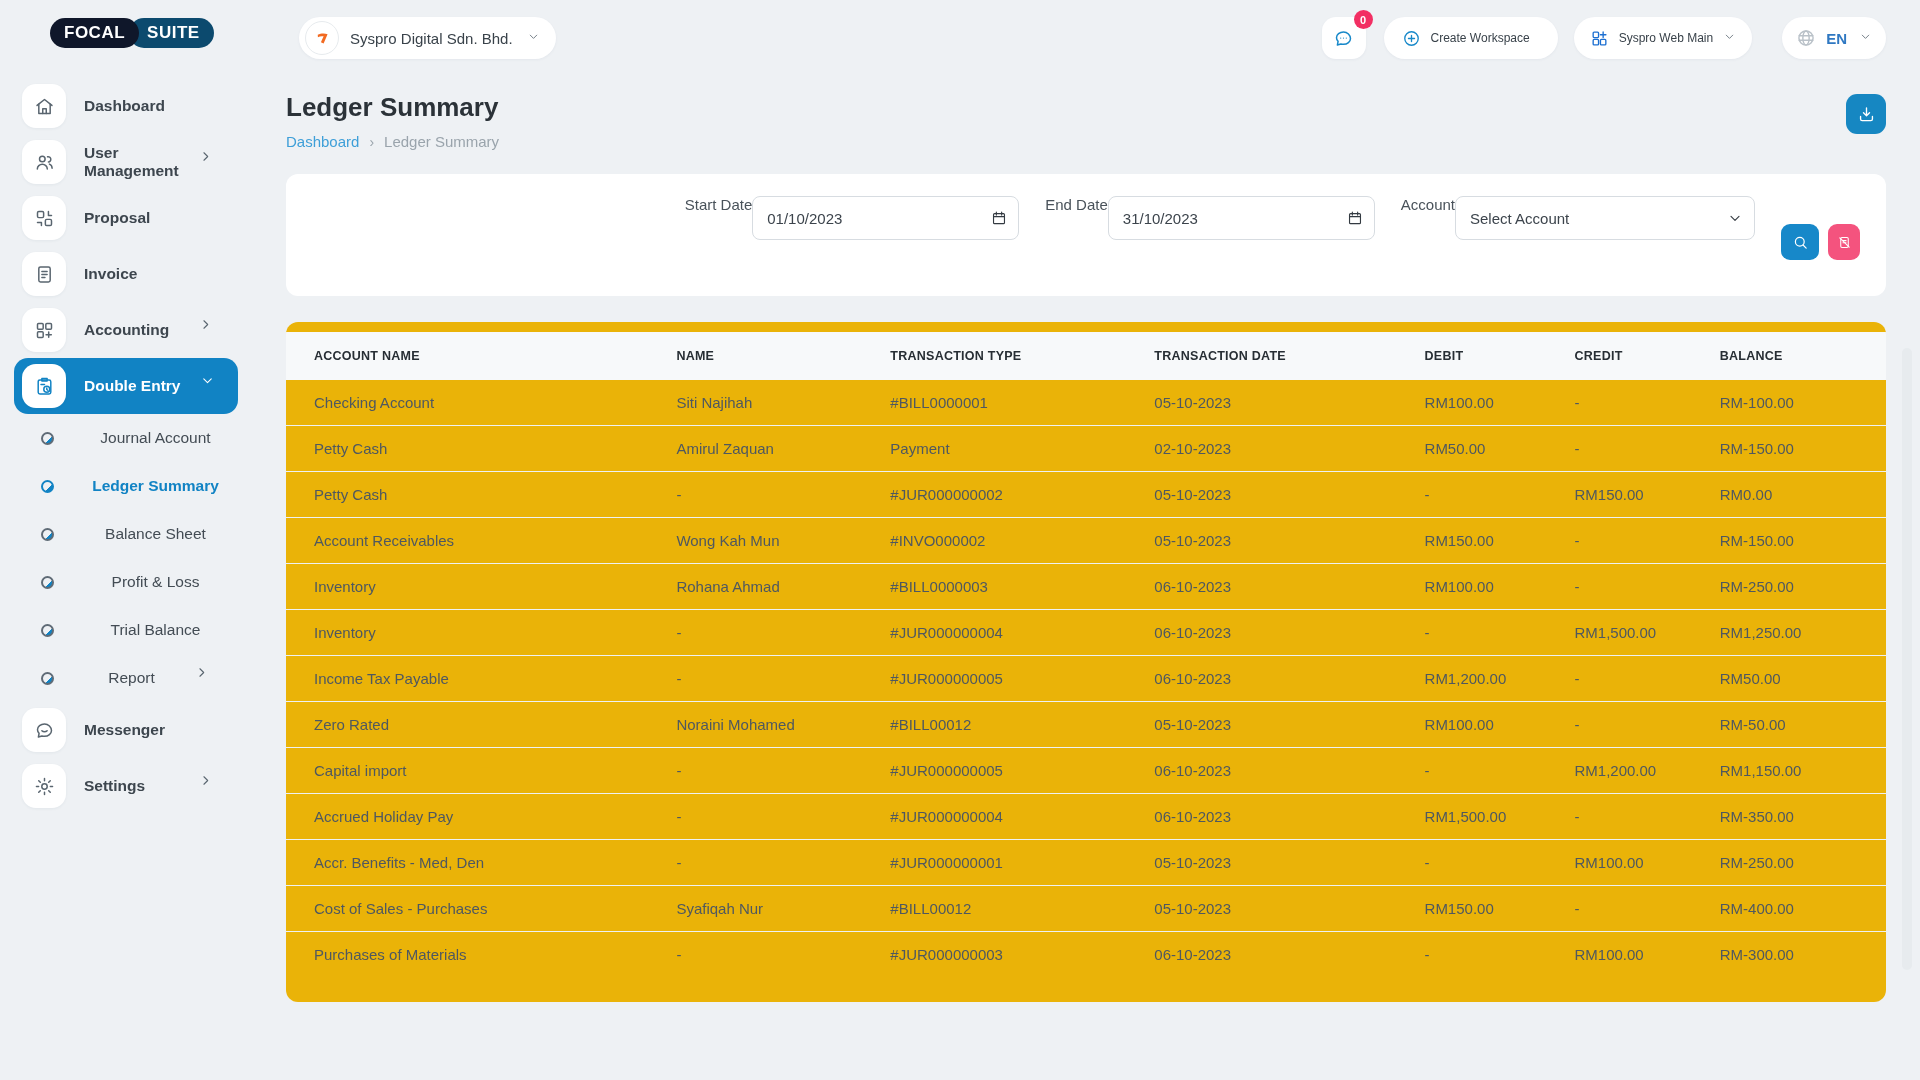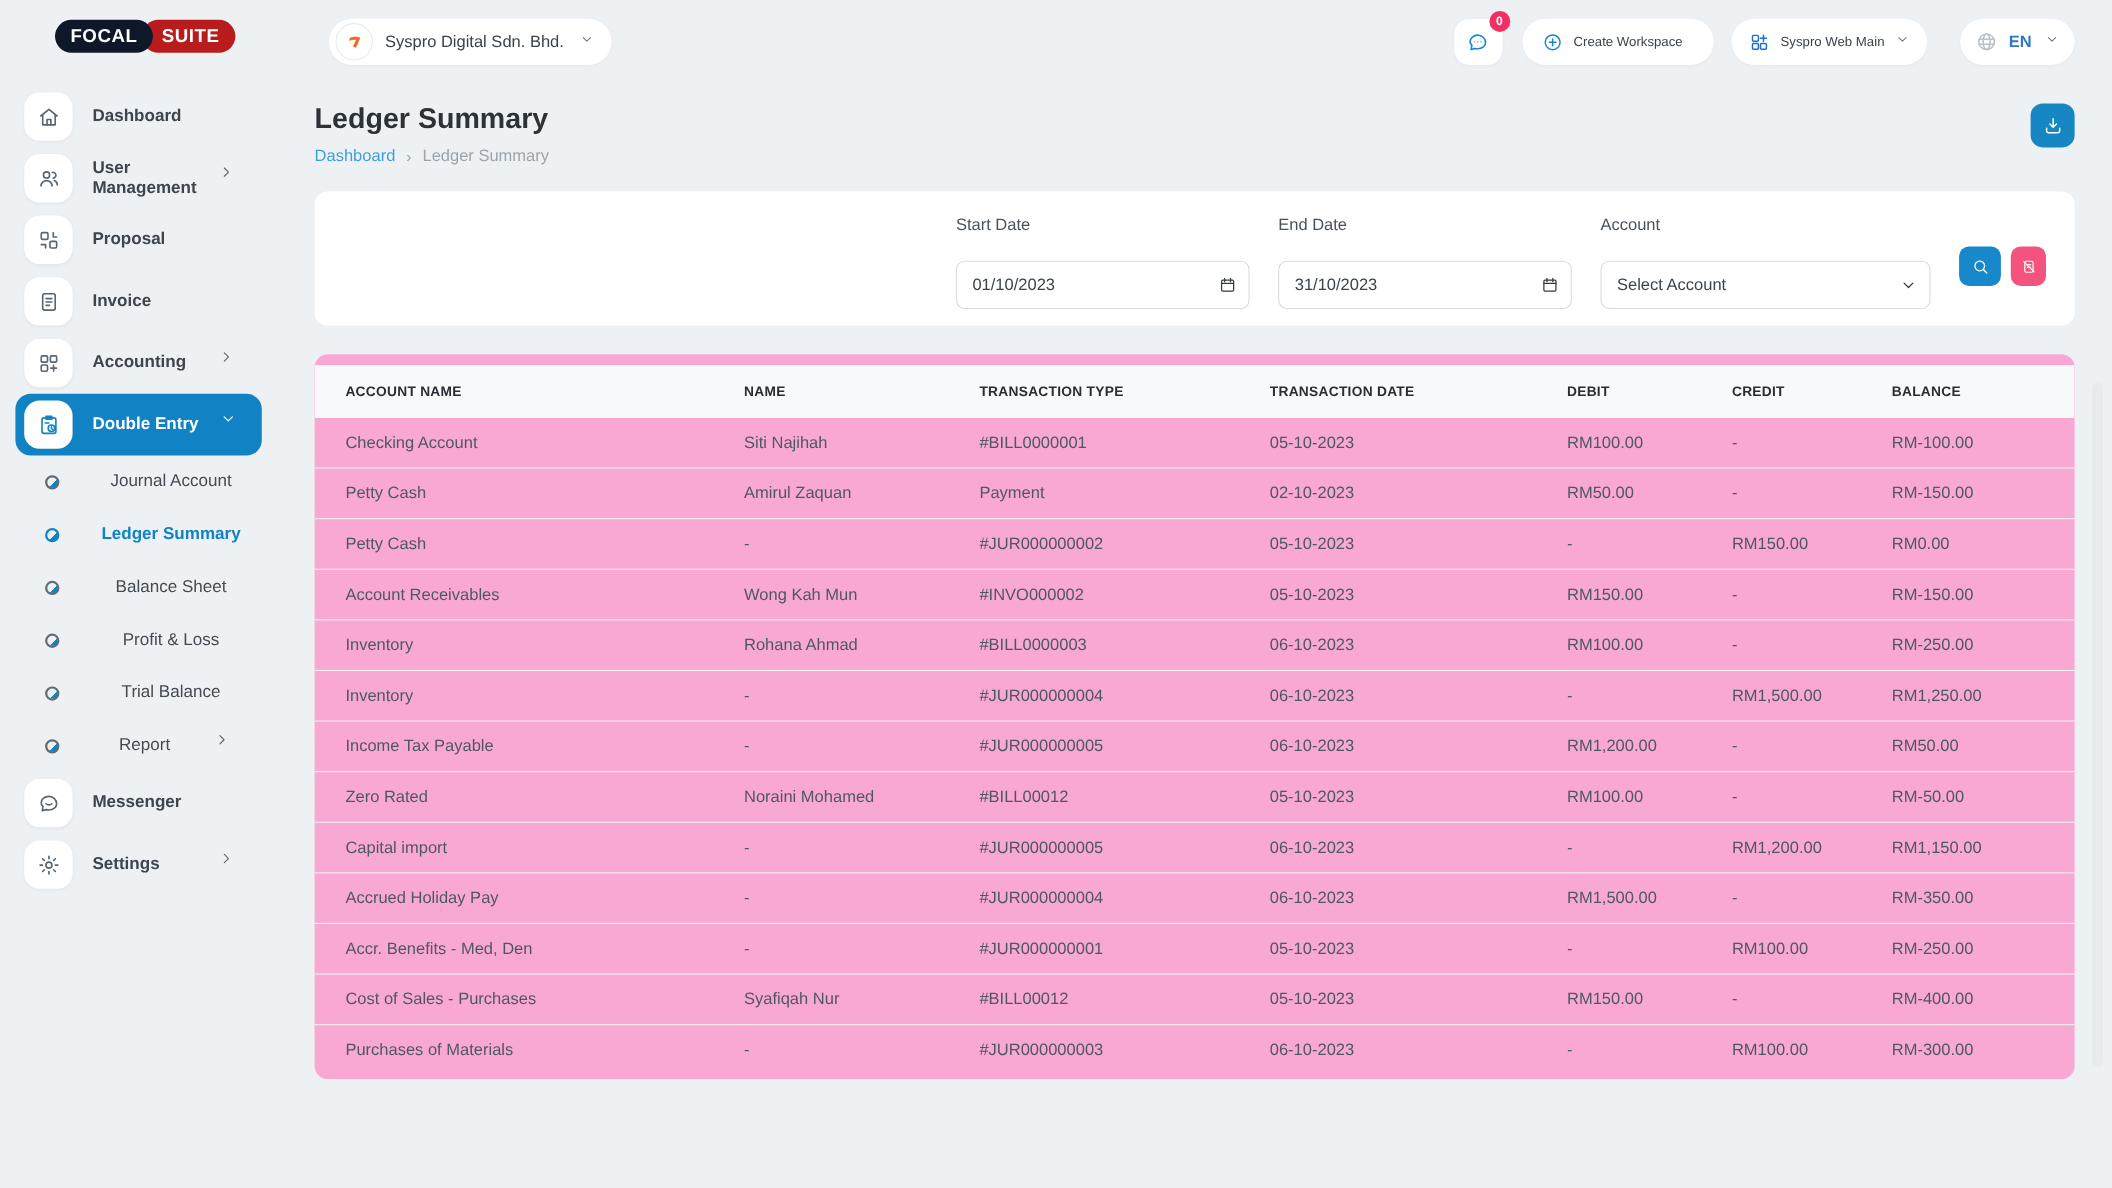--- a/index.html
+++ b/index.html
@@ -13,21 +13,21 @@
   .app{display:flex;width:1920px;height:1080px;}
 
   
   .sidebar{width:242px;flex:0 0 242px;padding-top:14px;}
   .logo{display:flex;align-items:center;margin:4px 0 30px 50px;cursor:pointer;}
   .logo-focal,.logo-suite{
     font-weight:bold;font-size:17px;letter-spacing:.5px;color:#fff;
     padding:5px 14px;border-radius:16px;
   }
   .logo-focal{background:#0f172a;z-index:2;}
-  .logo-suite{background:#b91c1c;margin-left:-10px;padding-left:18px;z-index:1;}
+  .logo-suite{background:#0c4a6e;margin-left:-10px;padding-left:18px;z-index:1;}
 
   .nav{display:flex;flex-direction:column;}
   .nav-item{
     display:flex;align-items:center;height:56px;padding-left:22px;cursor:pointer;
   }
   .icon-tile{
     width:44px;height:44px;flex:0 0 44px;border-radius:14px;background:#fff;
     display:flex;align-items:center;justify-content:center;
     box-shadow:0 1px 3px rgba(40,60,90,.06);color:#59656f;
   }
@@ -109,21 +109,21 @@
     display:flex;align-items:center;justify-content:center;cursor:pointer;margin-top:2px;
   }
   .dl-btn svg{width:19px;height:19px;}
 
   
   .filter-card{
     background:#fff;border-radius:12px;margin-top:24px;height:122px;
     display:flex;justify-content:flex-end;align-items:flex-start;
     padding:22px 26px 0 26px;box-sizing:border-box;gap:26px;
   }
-  .field{display:flex;flex-direction:column;gap:15px;}
+  .field{display:flex;flex-direction:row;}
   .field-label{font-size:15px;color:#49525a;margin-bottom:9px;}
   .input-wrap{position:relative;}
   .text-input{
     width:267px;height:44px;border:1px solid #d7dce1;border-radius:8px;
     font-family:"Liberation Sans",sans-serif;font-size:15px;color:#3c444c;
     padding:0 40px 0 14px;box-sizing:border-box;background:#fff;outline:none;
   }
   .input-ic{
     position:absolute;right:12px;top:50%;transform:translateY(-50%);
     color:#333a41;pointer-events:none;display:flex;
@@ -134,21 +134,21 @@
   .search-btn,.clear-btn{
     border:none;border-radius:9px;color:#fff;display:flex;align-items:center;justify-content:center;cursor:pointer;
   }
   .search-btn{width:38px;height:36px;background:#1788c9;}
   .clear-btn{width:32px;height:36px;background:#f4537e;}
   .search-btn svg{width:17px;height:17px;}
   .clear-btn svg{width:15px;height:15px;}
 
   
   .table-card{
-    background:#f9a8d4;border-radius:12px;margin-top:26px;padding-bottom:4px;overflow:hidden;
+    background:#eab308;border-radius:12px;margin-top:26px;padding-bottom:25px;overflow:hidden;
   }
   .trow{display:flex;align-items:center;padding:0 10px 0 28px;}
   .thead{background:#f7f9fa;height:48px;margin-top:10px;}
   .tcell{padding-right:10px;box-sizing:border-box;overflow:hidden;white-space:nowrap;}
   .c0{flex:0 0 23.2%;}
   .c1{flex:0 0 13.7%;}
   .c2{flex:0 0 16.9%;}
   .c3{flex:0 0 17.3%;}
   .c4{flex:0 0 9.6%;}
   .c5{flex:0 0 9.3%;}

